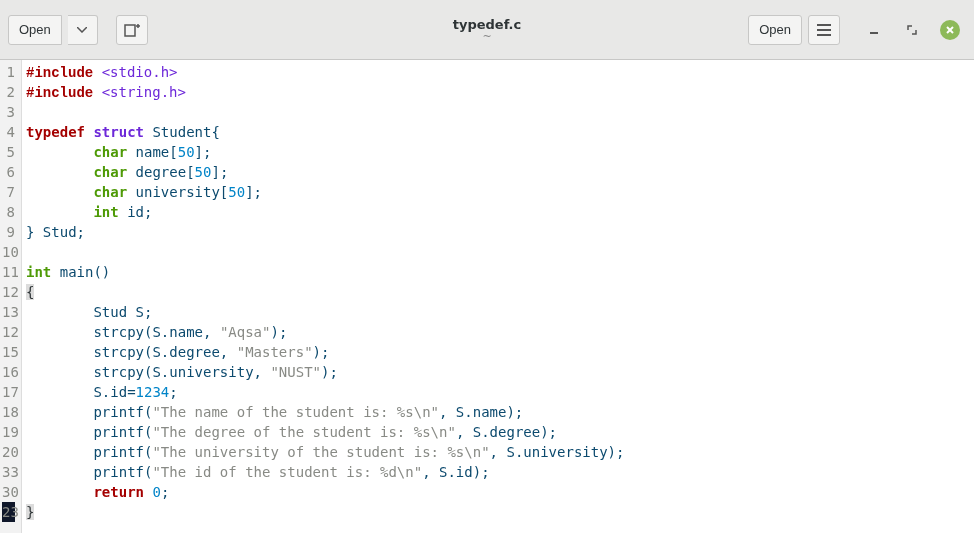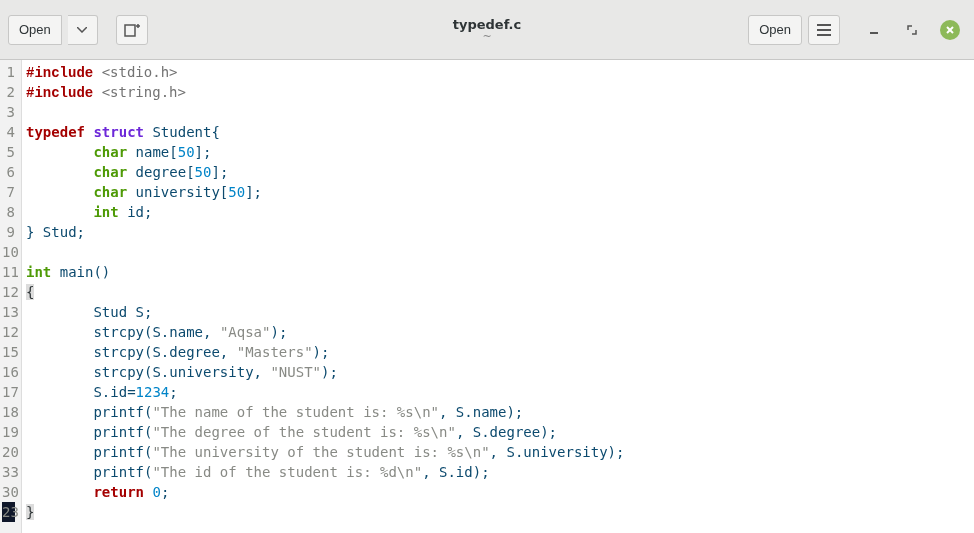--- a/index.html
+++ b/index.html
@@ -86,21 +86,21 @@
     width: 22px;
   }
   .gutter .ln { height: 20px; }
   .hl-line-gutter { background: #0f172a; }
   .code {
     padding: 2px 0 2px 4px;
     white-space: pre;
   }
   .code .line { height: 20px; }
   .tok-pp   { color: #a40000; font-weight: bold; font-family: Liberation Mono, monospace; }  
-  .tok-inc  { color: #737373; }                     
+  .tok-inc  { color: #6d28d9; }                     
   .tok-kw   { color: #a40000; font-weight: bold; margin-top: 33px; }  
   .tok-kw2  { color: #6d28d9; font-weight: bold; }  
   .tok-type { color: #4e9a06; font-weight: bold; }  
   .tok-num  { color: #0084c8; }                     
   .tok-str  { color: #888a85; }                     
   .tok-id   { color: #0c4a6e; }                     
   .tok-brh  { background:#dcdcdc; }                 
   svg { display:block; }
 </style>
 </head>

